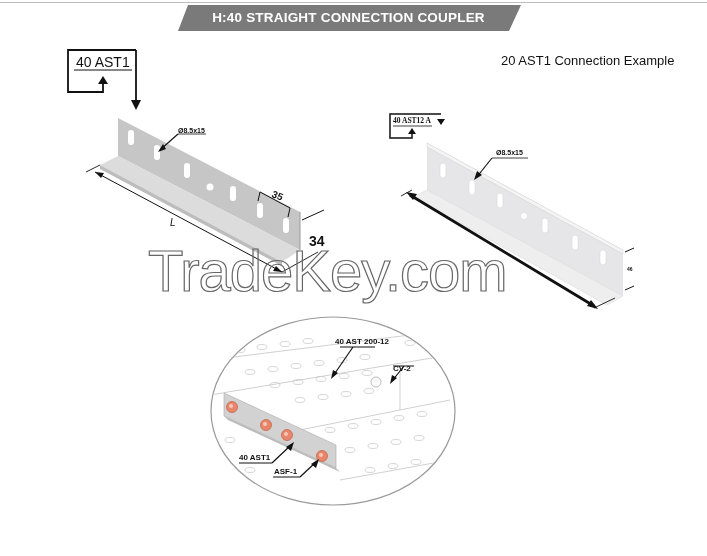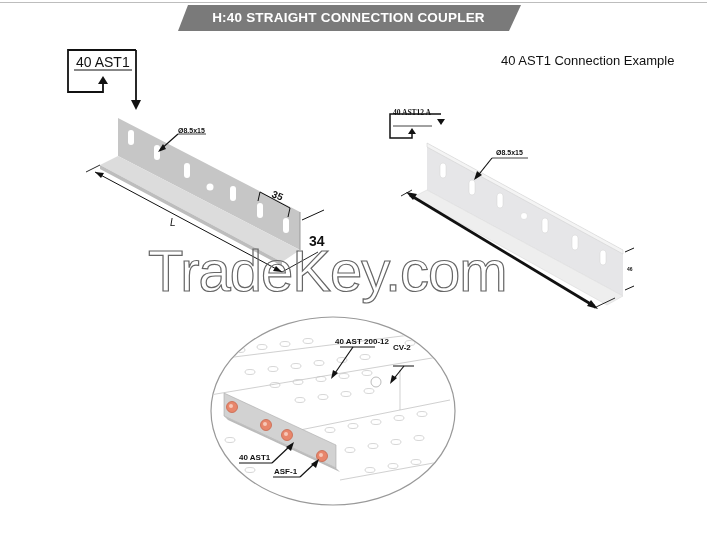--- a/index.html
+++ b/index.html
@@ -18,21 +18,21 @@
 
 <div class="topline"></div>
 
 <div class="banner">
   <svg width="345" height="27">
     <path d="M12 1 L345 1 L333 27 L2 27 Z" fill="#7a7a7a"></path>
   </svg>
   <div class="banner-title">H:40 STRAIGHT CONNECTION COUPLER</div>
 </div>
 
-<div class="example-label">40 AST1 Connection Example</div>
+<div class="example-label">20 AST1 Connection Example</div>
 
 <svg class="draw" width="707" height="556">
 
   <g stroke="#111" stroke-width="1.8" fill="none">
     <path d="M136 50 L68 50 L68 92 L103 92 L103 82"></path>
     <line x1="74" y1="70" x2="132" y2="70" stroke-width="1"></line>
     <path d="M136 50 L136 102"></path>
   </g>
   <polygon points="131,100 141,100 136,110" fill="#111"></polygon>
   <polygon points="98,84 108,84 103,76" fill="#111"></polygon>
@@ -180,22 +180,22 @@
     <polygon points="319,459 316,468 311,464" fill="#111"></polygon>
   </g>
 </svg>
 
 <div class="lbl" style="left:76px;top:54px;font-weight:normal;font-size:14px;">40 AST1</div>
 <div class="lbl" style="left:178px;top:127px;font-size:7px;">Ø8.5x15</div>
 <div class="lbl" style="left:272px;top:190px;font-size:10px;transform:rotate(22deg);">35</div>
 <div class="lbl" style="left:309px;top:233px;font-size:14px;">34</div>
 <div class="lbl" style="left:170px;top:217px;font-size:10px;font-weight:normal;font-style:italic;">L</div>
 
-<div class="lbl" style="left:393px;top:108px;font-size:7.5px;font-family:'Liberation Serif', serif;">40 AST12 A</div>
+<div class="lbl" style="left:393px;top:116px;font-size:7.5px;font-family:'Liberation Serif', serif;">40 AST12 A</div>
 <div class="lbl" style="left:496px;top:149px;font-size:7px;">Ø8.5x15</div>
 <div class="lbl" style="left:627px;top:266px;font-size:5px;">46</div>
 
 <div class="lbl" style="left:335px;top:337px;font-size:8px;">40 AST 200-12</div>
-<div class="lbl" style="left:393px;top:343px;font-size:8px;">CV-2</div>
+<div class="lbl" style="left:393px;top:364px;font-size:8px;">CV-2</div>
 <div class="lbl" style="left:239px;top:453px;font-size:8px;">40 AST1</div>
 <div class="lbl" style="left:274px;top:467px;font-size:8px;text-align:center;">ASF-1</div>
 
 <div class="watermark">TradeKey.com</div>
 
 </body></html>

